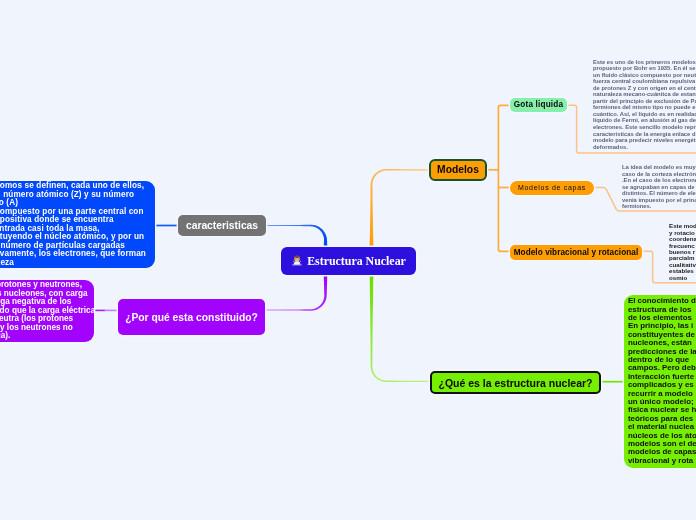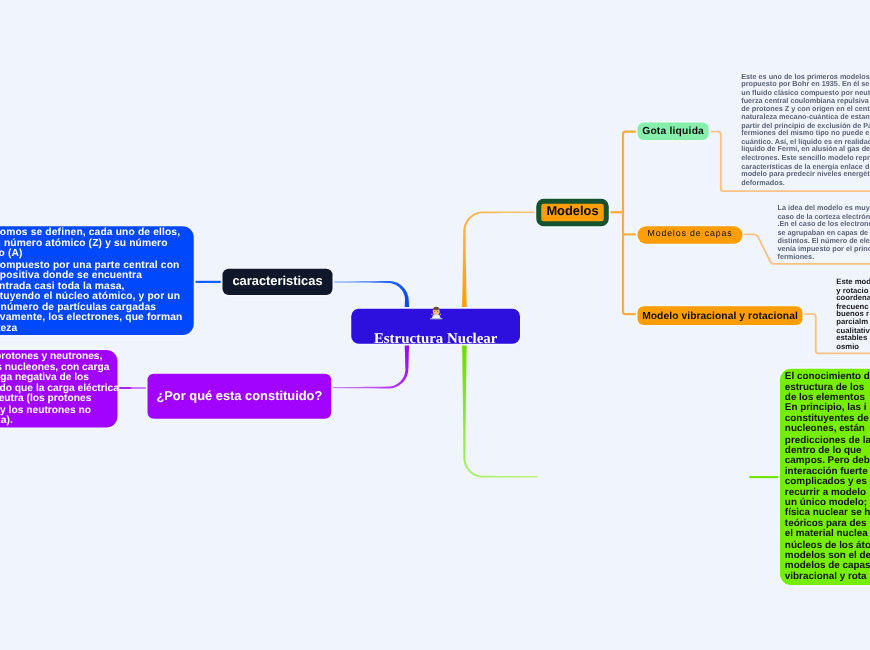--- a/index.html
+++ b/index.html
@@ -9,40 +9,40 @@
   svg#links{position:absolute;left:0;top:0;width:696px;height:520px;}
   .node{position:absolute;box-sizing:border-box;display:flex;align-items:center;
         justify-content:center;white-space:nowrap;z-index:5;
         box-shadow:0 0 0 1.4px #f4f7fe;}
   .note{position:absolute;box-sizing:border-box;z-index:4;
         box-shadow:0 0 0 1.4px #f4f7fe;}
 
   
   #center-node{left:281px;top:247px;width:135px;height:28px;background:#2e10de;
       border-radius:6px;color:#fff;font-family:"Liberation Serif",serif;font-weight:bold;
-      font-size:11.9px;gap:4px;flex-direction:column;}
+      font-size:11.9px;gap:4px;}
   #center-node .emo{font-size:11px;line-height:1;position:relative;top:0px;}
 
   
-  #n-caracteristicas{left:178px;top:215px;width:88px;height:21px;background:#0f172a;
+  #n-caracteristicas{left:178px;top:215px;width:88px;height:21px;background:#737373;
       border-radius:5px;color:#fff;font-weight:bold;font-size:10.3px;}
   #note-caracteristicas{left:-31px;top:181px;width:186px;background:#0048fc;
       border-radius:9px;color:#fff;font-weight:bold;font-size:8.2px;line-height:8.55px;letter-spacing:.12px;
       padding:1px 6px;white-space:nowrap;}
 
   
   #n-constituido{left:118px;top:299px;width:147px;height:36px;background:#a203fe;
       border-radius:5px;color:#fff;font-weight:bold;font-size:10.3px;}
   #note-constituido{left:-40px;top:280px;width:134px;background:#a203fe;
       border-radius:9px;color:#fff;font-weight:bold;font-size:8.2px;line-height:8.55px;
       padding:1px 6px;white-space:nowrap;}
 
   
   #n-modelos{left:429px;top:158.5px;width:58px;height:22px;background:#ff9d05;
-      border:4px solid #14532d;border-radius:6px;color:#0a0a0a;font-weight:bold;font-size:10.3px;}
+      border:2px solid #14532d;border-radius:6px;color:#0a0a0a;font-weight:bold;font-size:10.3px;}
   #n-gota{left:510px;top:97.5px;width:57px;height:14px;background:#86efac;border-radius:5px;
       color:#0a0a0a;font-weight:bold;font-size:8.2px;letter-spacing:.18px;}
   #n-capas{left:510px;top:180.5px;width:84px;height:14px;background:#ff9d05;border-radius:7px;
       color:#0a0a0a;font-size:7px;letter-spacing:.7px;}
   #n-vibracional{left:510px;top:244.5px;width:132px;height:15px;background:#ff9d05;border-radius:5px;
       color:#0a0a0a;font-weight:bold;font-size:8.2px;letter-spacing:.07px;align-items:center;}
 
   
   #n-quees{left:430px;top:371px;width:171px;height:23px;background:#76ee00;
       border:2px solid #111;border-radius:5px;color:#0a0a0a;font-weight:bold;font-size:10.5px;}
@@ -200,20 +200,23 @@
       <div class="ln">recurrir a modelo</div>
       <div class="ln">un único modelo;</div>
       <div class="ln">física nuclear se h</div>
       <div class="ln">teóricos para des</div>
       <div class="ln">el material nuclea</div>
       <div class="ln">núcleos de los áto</div>
       <div class="ln">modelos son el de</div>
       <div class="ln">modelos de capas</div>
       <div class="ln">vibracional y rota</div>
     </div>
+  <div class="node" id="n-quees">
+      <span>¿Qué es la estructura nuclear?</span>
+    </div>
 
   <div class="node" id="center-node">
       <span class="emo"><svg viewBox="0 0 24 24" width="12" height="12" aria-hidden="true">
       <ellipse cx="12" cy="9.6" rx="5.6" ry="6.2" fill="#f3c07b"></ellipse>
       <path d="M6.4 8.6c0-3.6 2.4-5.8 5.6-5.8s5.6 2.2 5.6 5.8c0 .8-.2 1.4-.4 1.7-.3-1.6-.7-2.6-1.3-3.1-1.1.9-2.6 1.3-3.9 1.3-1.3 0-2.8-.4-3.9-1.3-.6.5-1 1.5-1.3 3.1-.2-.3-.4-.9-.4-1.7z" fill="#6b4b35"></path>
       <ellipse cx="9.6" cy="10.2" rx=".85" ry="1.05" fill="#7a5a3c"></ellipse>
       <ellipse cx="14.4" cy="10.2" rx=".85" ry="1.05" fill="#7a5a3c"></ellipse>
       <path d="M5.6 13.4c-.9 0-1.5.6-1.6 1.3 0 .6.4 1.1 1 1.2l1.2.2z" fill="#eba37a"></path>
       <path d="M18.4 13.4c.9 0 1.5.6 1.6 1.3 0 .6-.4 1.1-1 1.2l-1.2.2z" fill="#eba37a"></path>
       <path d="M4.6 21.6 7.2 15.1h9.6l2.6 6.5z" fill="#dce7ee"></path>

